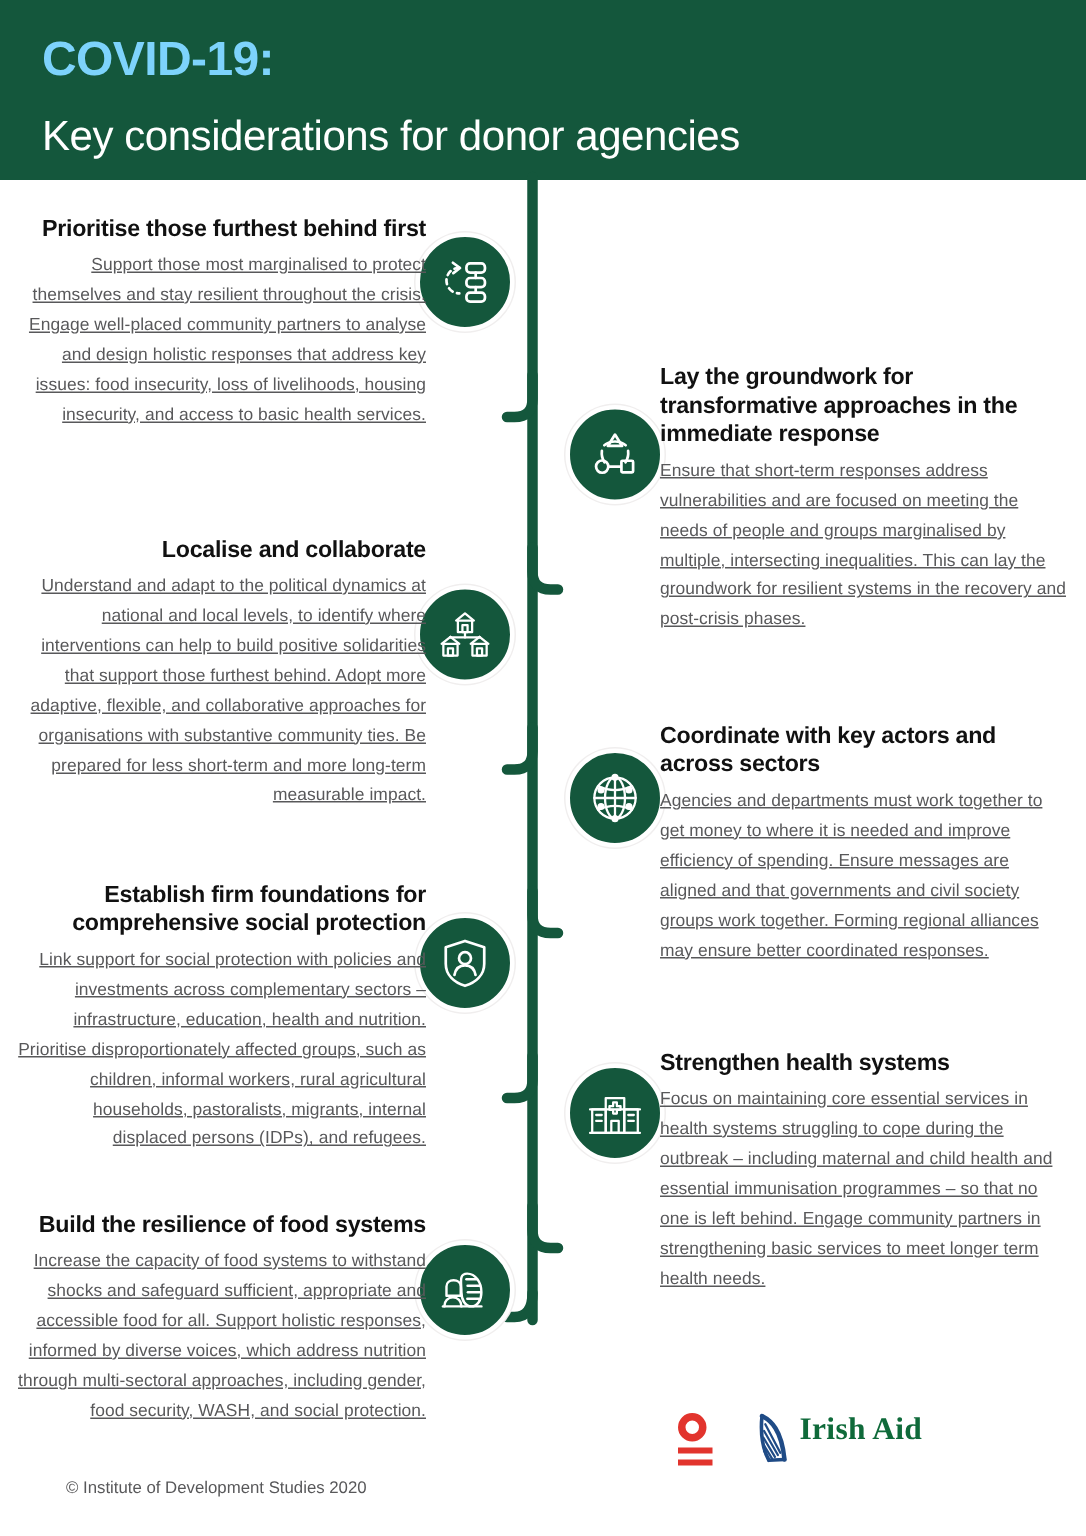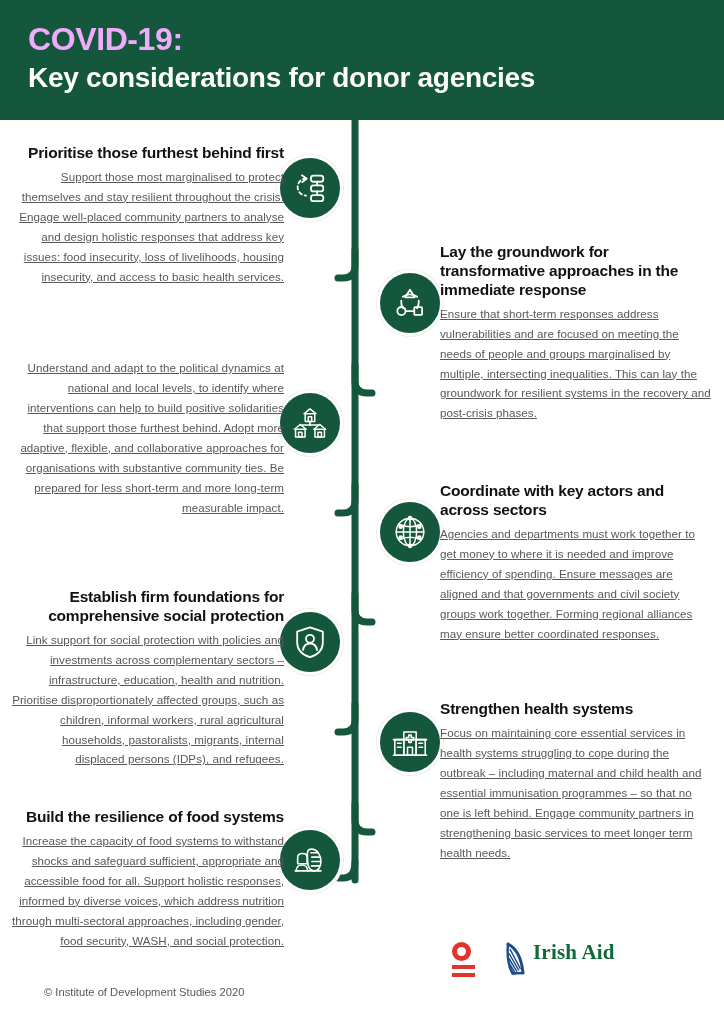--- a/index.html
+++ b/index.html
@@ -20,33 +20,33 @@
   .header {
     position: absolute;
     left: 0; top: 0;
     width: 724px;
     height: 120px;
     background: #14573c;
     box-sizing: border-box;
     padding: 22px 28px 0 28px;
   }
   .header .line1 {
-    color: #f0abfc;
+    color: #7dd3fc;
     font-size: 32px;
     font-weight: bold;
     letter-spacing: -0.4px;
     line-height: 1.12;
   }
   .header .line2 {
     color: #ffffff;
     font-size: 28px;
-    font-weight: bold;
+    font-weight: normal;
     letter-spacing: -0.3px;
     line-height: 1.18;
-    margin-top: 3px;
+    margin-top: 16px;
   }
 
   
   .spine-svg {
     position: absolute;
     left: 0;
     top: 100px;
     width: 724px;
     height: 790px;
     pointer-events: none;
@@ -303,20 +303,21 @@
   <h2>Prioritise those furthest behind first</h2>
   <p>Support those most marginalised to protect themselves and stay resilient throughout the crisis. Engage well-placed community partners to analyse and design holistic responses that address key issues: food insecurity, loss of livelihoods, housing insecurity, and access to basic health services.</p>
 </div>
 
 <div class="block right" style="top:243px;">
   <h2>Lay the groundwork for transformative approaches in the immediate response</h2>
   <p>Ensure that short-term responses address vulnerabilities and are focused on meeting the needs of people and groups marginalised by multiple, intersecting inequalities. This can lay the groundwork for resilient systems in the recovery and post-crisis phases.</p>
 </div>
 
 <div class="block left" style="top:358px;">
+  <h2>Localise and collaborate</h2>
   <p>Understand and adapt to the political dynamics at national and local levels, to identify where interventions can help to build positive solidarities that support those furthest behind. Adopt more adaptive, flexible, and collaborative approaches for organisations with substantive community ties. Be prepared for less short-term and more long-term measurable impact.</p>
 </div>
 
 <div class="block right" style="top:482px;">
   <h2>Coordinate with key actors and across sectors</h2>
   <p>Agencies and departments must work together to get money to where it is needed and improve efficiency of spending. Ensure messages are aligned and that governments and civil society groups work together. Forming regional alliances may ensure better coordinated responses.</p>
 </div>
 
 <div class="block left" style="top:588px;">
   <h2>Establish firm foundations for comprehensive social protection</h2>

